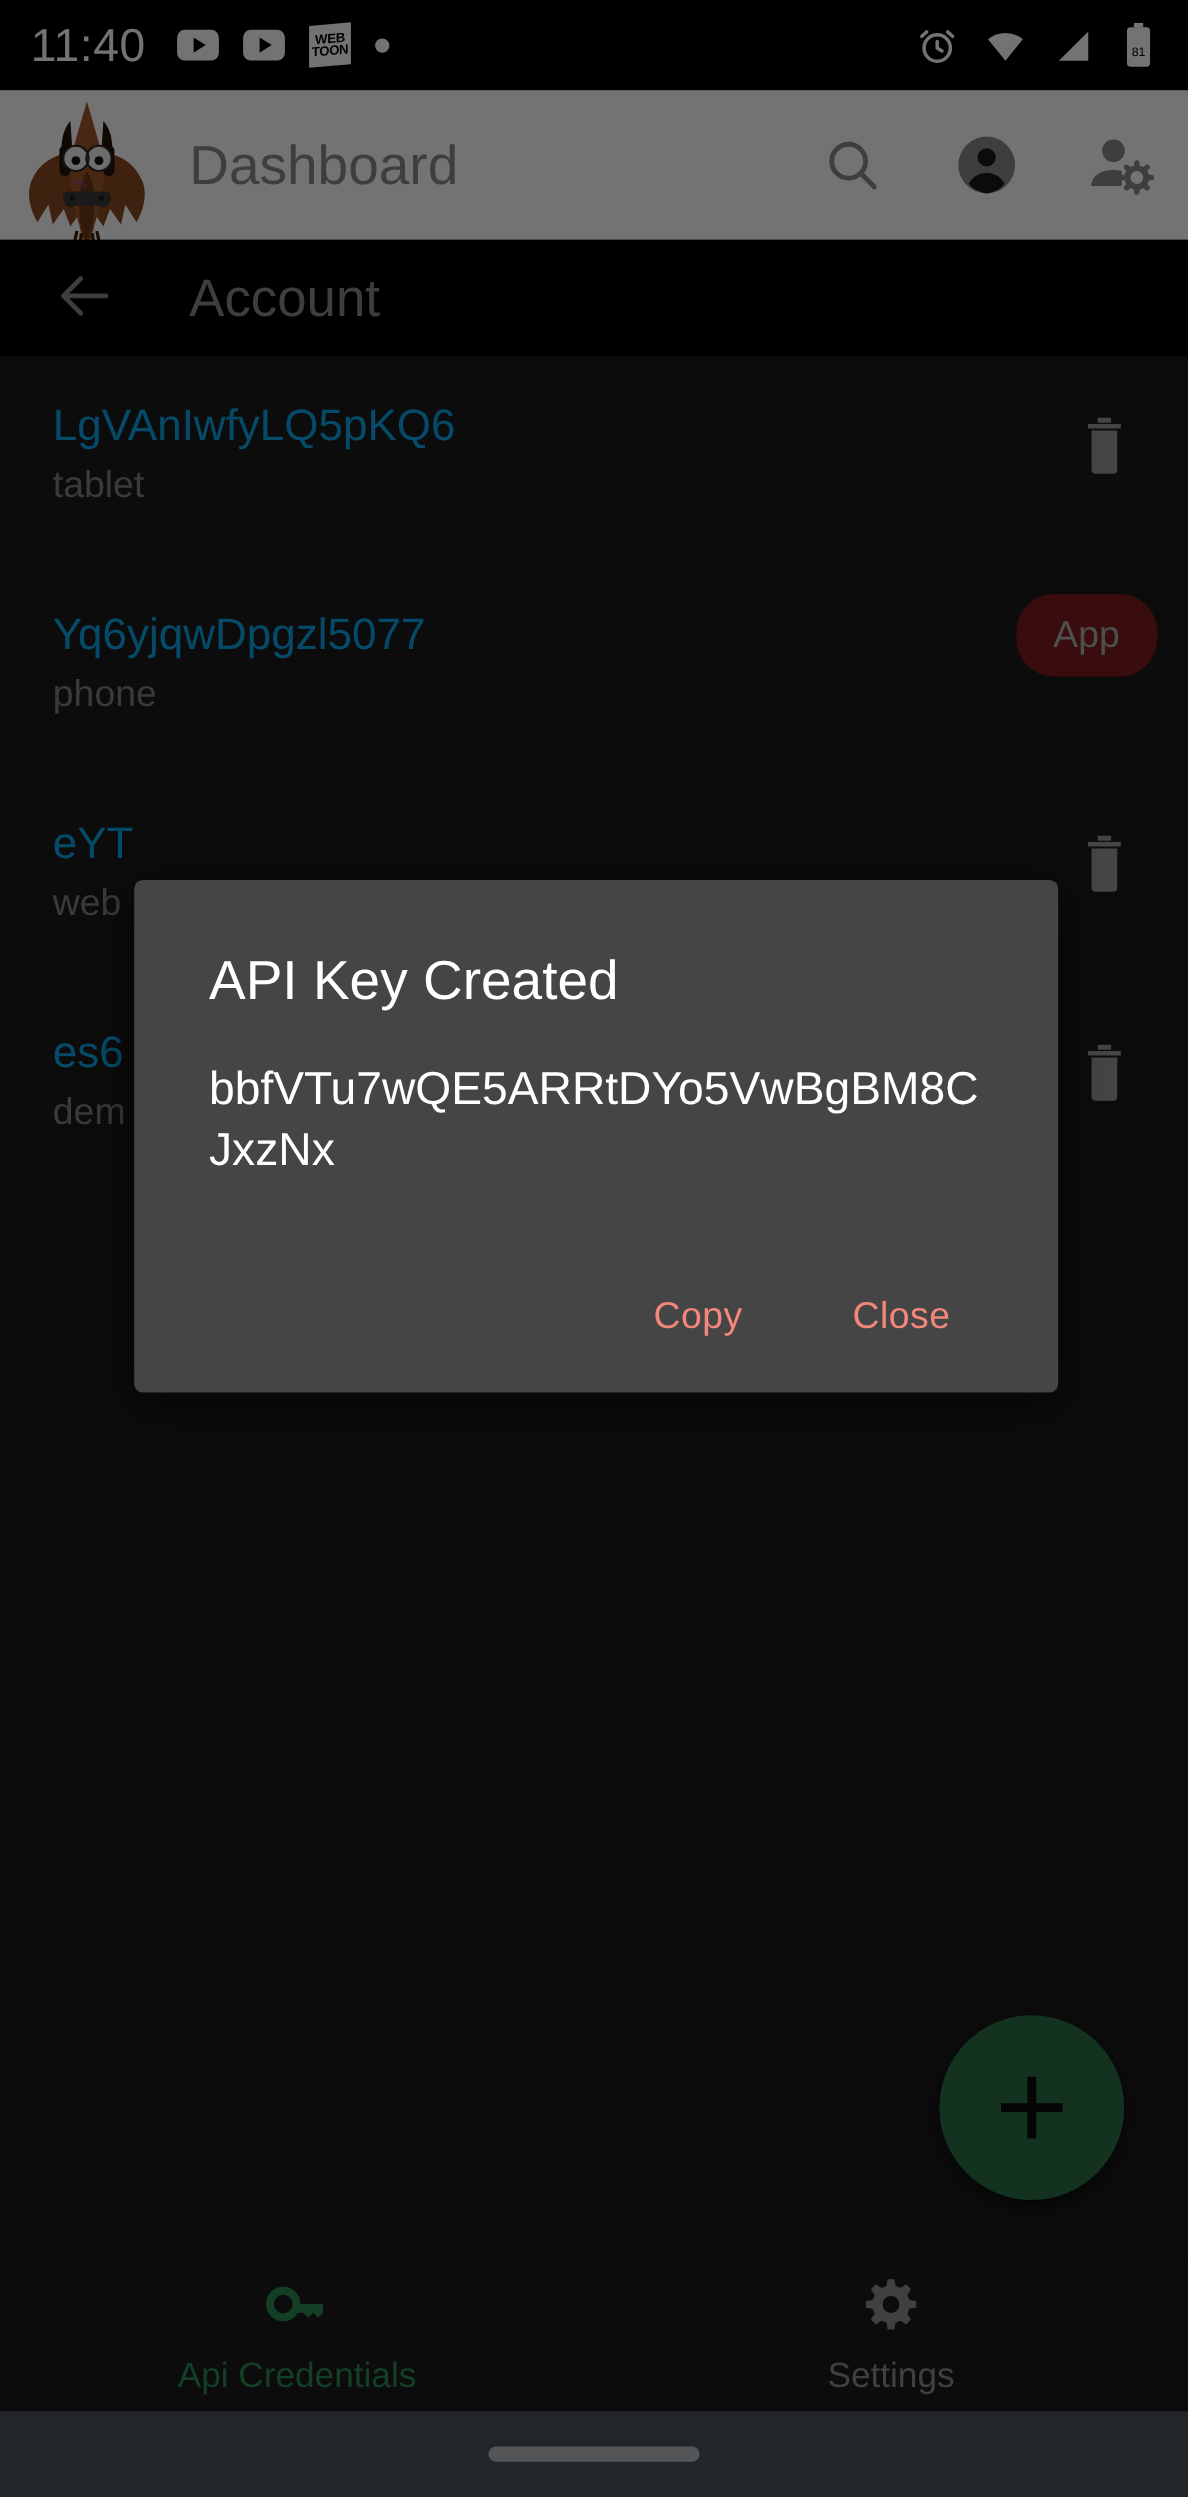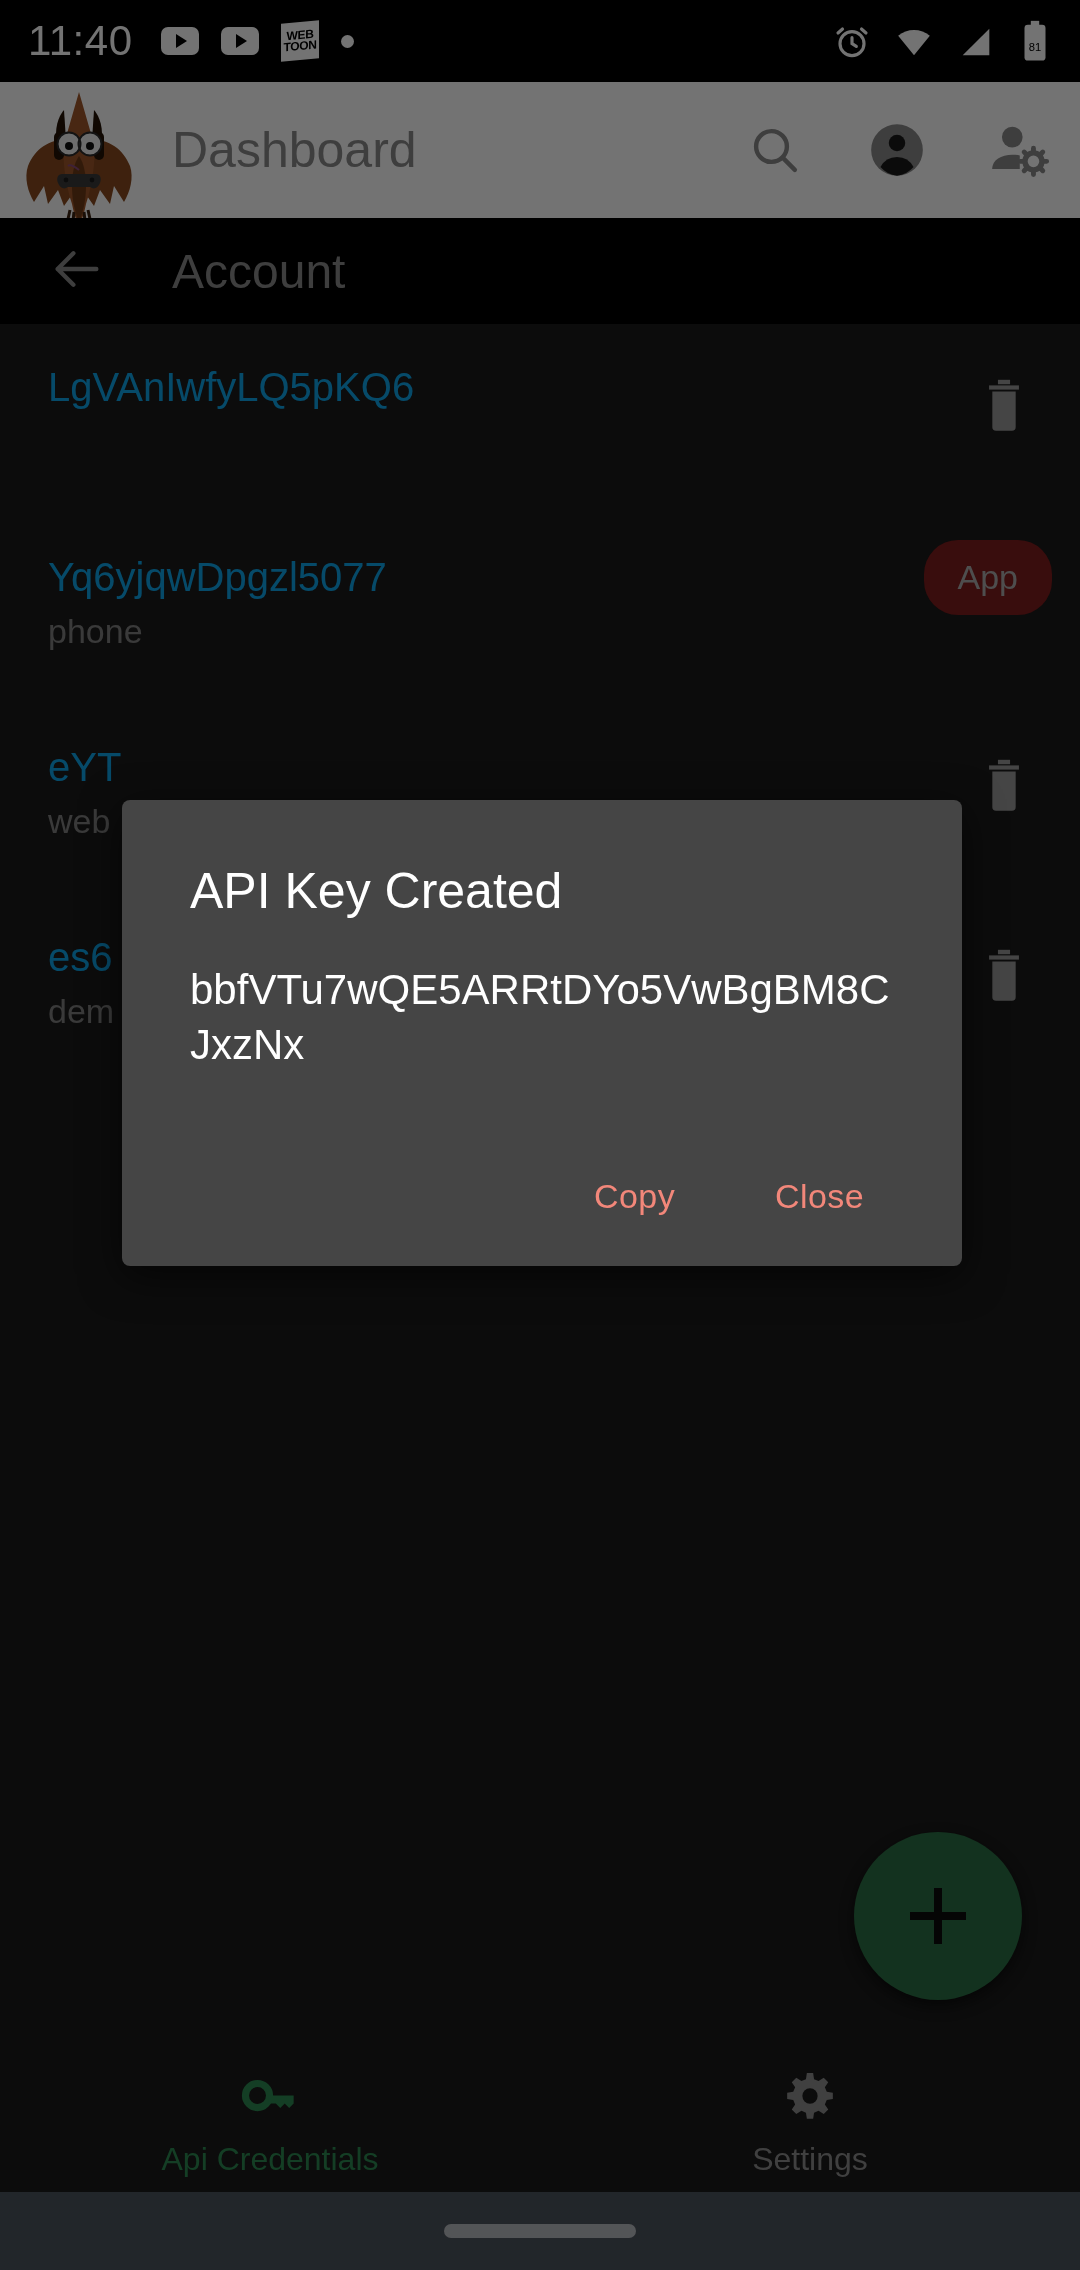--- a/index.html
+++ b/index.html
@@ -225,20 +225,21 @@
       </svg>
     </span>
     <span class="subheader-title">Account</span>
   </div>
 
   <div class="list">
 
     <div class="list-row">
       <div>
         <div class="row-title">LgVAnIwfyLQ5pKQ6</div>
+        <div class="row-sub">tablet</div>
       </div>
       <span class="row-trash">
         <svg width="56" height="62" viewBox="0 0 24 26">
           <path d="M9.4 2.2h5.2v1.9H9.4z" fill="#9a9a9a"></path>
           <path d="M5.6 4.6h12.8v1.8H5.6z" fill="#9a9a9a"></path>
           <path d="M7 7.2h10v15.2a1.6 1.6 0 0 1-1.6 1.6H8.6A1.6 1.6 0 0 1 7 22.4z" fill="#9a9a9a"></path>
         </svg>
       </span>
     </div>
 

